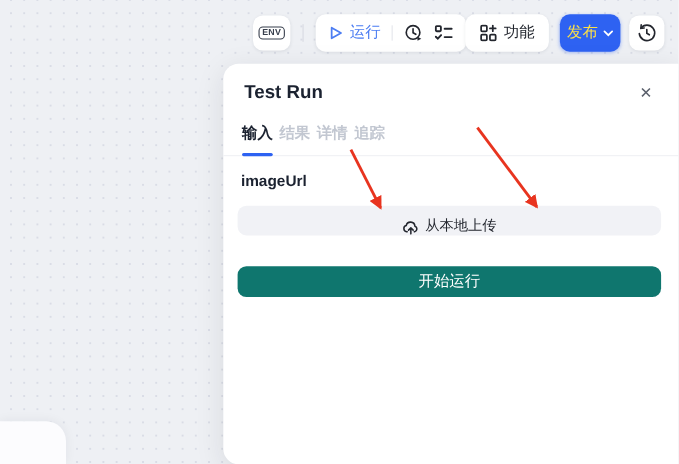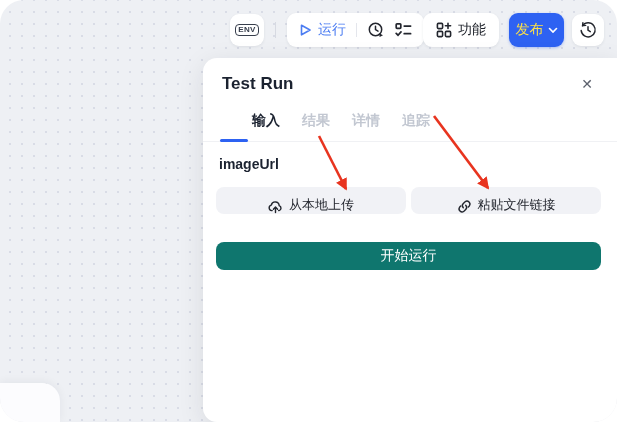--- a/index.html
+++ b/index.html
@@ -2,21 +2,21 @@
 <html><head>
 <meta charset="utf-8">
 <style>
   * { margin:0; padding:0; box-sizing:border-box; }
   html,body { width:617px; height:422px; }
   body { font-family:"Liberation Sans","DejaVu Sans",sans-serif; color:#1b2230; }
   .stage{
     position:relative; width:617px; height:422px; overflow:hidden;
     background-color:#eef0f4;
     background-image:radial-gradient(circle, #d9dce6 1.1px, rgba(0,0,0,0) 1.3px);
-    background-size:12px 12px; background-position:4px 6px;border-radius:24px;
+    background-size:12px 12px; background-position:4px 6px;
   }
   
   .tb-btn{
     position:absolute; display:flex; align-items:center; justify-content:center;
     background:#fff; border-radius:9px; box-shadow:0 1px 3px rgba(28,35,56,.08);
     cursor:pointer; font-size:14px; color:#21252d; gap:6px; border:none;
   }
   .btn-env{ left:230px; top:14px; width:34px; height:32px; }
   .env-badge{
     font-size:8px; font-weight:700; letter-spacing:.3px; color:#373e4c;
@@ -38,21 +38,21 @@
     position:absolute; left:203px; top:58px; width:414px; height:364px;
     background:#fff; border-radius:14px 0 0 14px;
     box-shadow:0 6px 26px rgba(29,33,41,.10);
     padding-left:28px;
   }
   .panel-title{ position:absolute; left:19px; top:16px; font-size:17px; font-weight:700; color:#1b2230; }
   .panel-close{
     position:absolute; right:22px; top:17px; font-size:14px; color:#5b606c;
     cursor:pointer; line-height:1; padding:2px;
   }
-  .tabs{ position:absolute; left:17px; top:54px; display:flex; gap:22px; font-size:14px; font-weight:600;margin-left:32px; }
+  .tabs{ position:absolute; left:17px; top:54px; display:flex; gap:6px; font-size:14px; font-weight:600; }
   .tab{ color:#c2c7d1; cursor:pointer; }
   .tab.active{ color:#1b2230; }
   .tabs-border{ position:absolute; left:0; right:0; top:83px; height:1px; background:#f0f1f4; }
   .tab-underline{ position:absolute; left:17px; top:81px; width:28px; height:3px; background:#2d62f2; border-radius:3px; }
   .field-label{ position:absolute; left:16px; top:98px; font-size:14px; font-weight:700; color:#1b2230; }
   .upload-row{ position:absolute; left:13px; right:16px; top:129px; display:flex; gap:5px; height:27px; }
   .upload-btn{
     flex:1; display:flex; align-items:flex-end; justify-content:center; gap:6px;
     background:#f1f2f6; border:none; border-radius:8px; font-size:13px; color:#23262e;
     cursor:pointer; font-family:inherit;
@@ -161,29 +161,20 @@
     <div class="upload-row">
       <button class="upload-btn">
         <span>
           <svg class="ic" width="15" height="14" viewBox="0 0 15 14" fill="none" stroke="#23262e" stroke-width="1.4" stroke-linecap="round" stroke-linejoin="round">
             <path d="M4.2 10.6 H3.6 A2.8 2.8 0 0 1 3.3 5.1 A4 4 0 0 1 11.2 5.6 A2.6 2.6 0 0 1 11 10.6 H10.6"></path>
             <path d="M7.5 7.2 V12.6 M5.4 9.2 L7.5 7.1 L9.6 9.2"></path>
           </svg>
         </span>
         <span>从本地上传</span>
       </button>
-      <button class="upload-btn">
-        <span>
-          <svg class="ic" width="15" height="15" viewBox="0 0 15 15" fill="none" stroke="#23262e" stroke-width="1.4" stroke-linecap="round" stroke-linejoin="round">
-            <path d="M6.3 8.7 a3 3 0 0 1 0-4.2 l1.8-1.8 a3 3 0 0 1 4.2 4.2 l-1 1"></path>
-            <path d="M8.7 6.3 a3 3 0 0 1 0 4.2 l-1.8 1.8 a3 3 0 0 1-4.2-4.2 l1-1"></path>
-          </svg>
-        </span>
-        <span>粘贴文件链接</span>
-      </button>
     </div>
 
     <button class="start-btn">开始运行</button>
   </div>
 
   <div class="corner-card"></div>
 
   <svg class="arrows" width="617" height="422" viewBox="0 0 617 422">
     <defs>
       <marker id="ah" viewBox="0 0 10 10" refX="8.5" refY="5" markerWidth="4.6" markerHeight="4.6" orient="auto-start-reverse">

